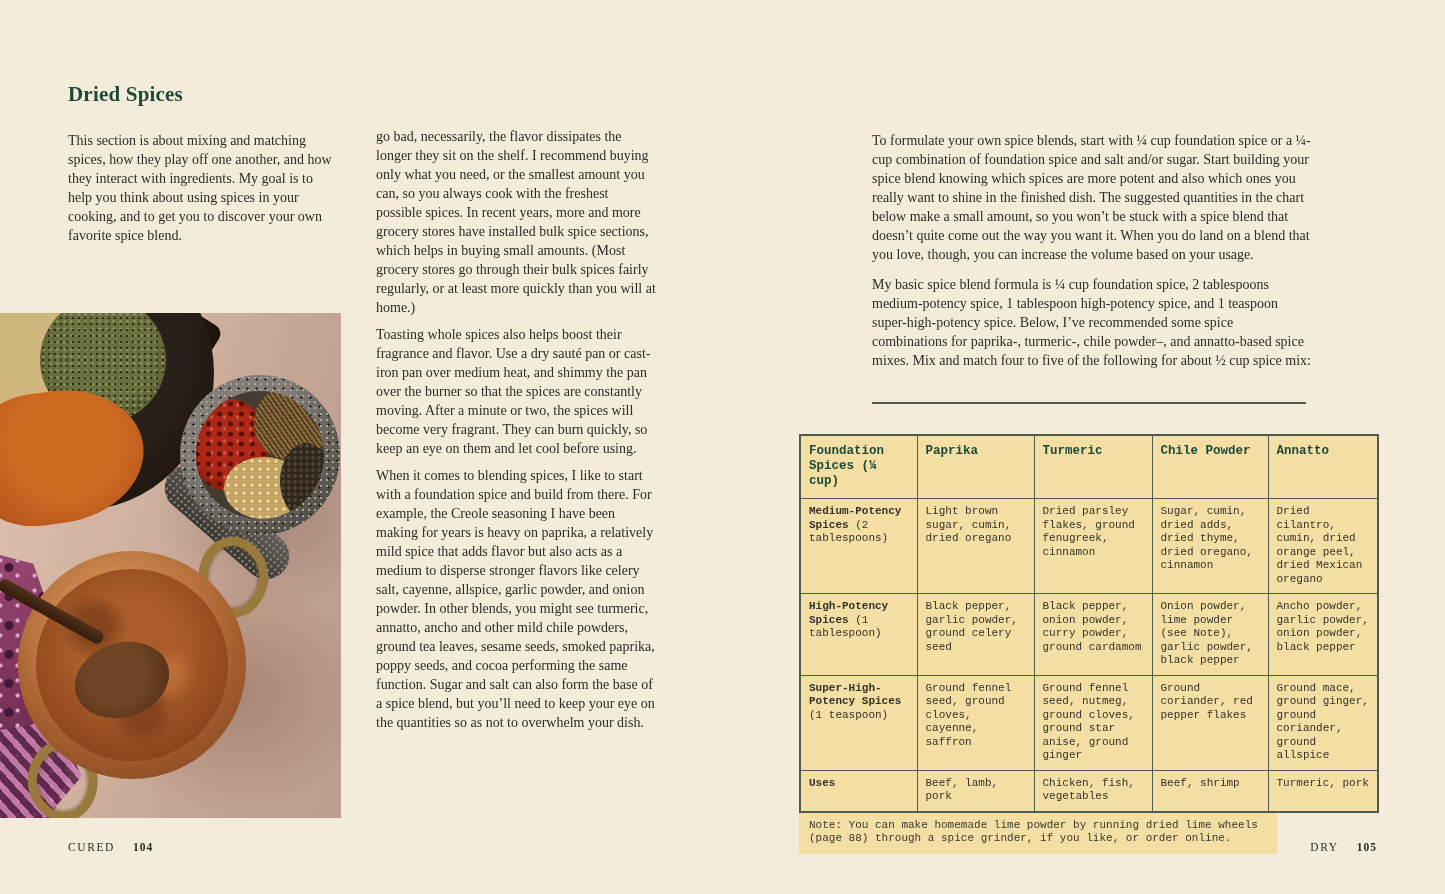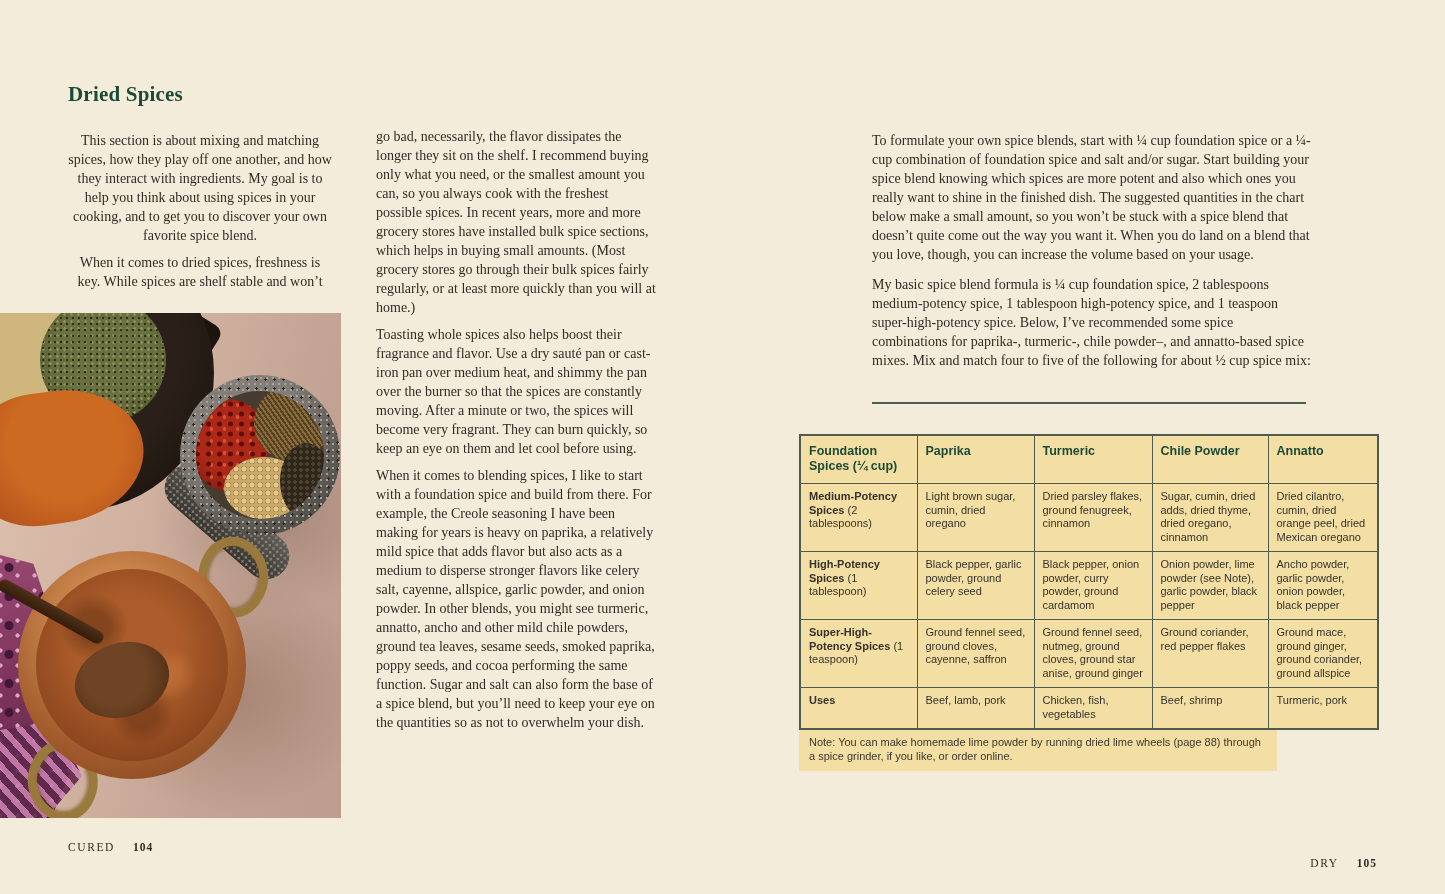--- a/index.html
+++ b/index.html
@@ -15,34 +15,34 @@
 
   
   .page-title{position:absolute;font-size:21px;font-weight:bold;color:var(--green);letter-spacing:.2px;}
   .lp-title{left:68px;top:68px;}
   .rp-title{left:872px;top:68px;font-weight:normal;}
   .rp-title .it{font-style:italic;font-weight:normal;color:var(--green);}
   .rp-title .bd{font-weight:bold;margin-left:8px;color:var(--green);}
 
   .col{position:absolute;font-size:14px;line-height:19px;}
   .col p{margin:0 0 8px 0;}
-  .lp-col1{left:68px;top:131px;width:264px;text-align:center;}
+  .lp-col1{left:68px;top:131px;width:264px;}
   .lp-col2{left:376px;top:127px;width:280px;}
   .rp-body{left:872px;top:131px;width:440px;}
   .rp-body p{margin:0 0 11px 0;}
 
   .rule{position:absolute;left:872px;top:402px;width:434px;height:2px;background:var(--bdr);}
 
   .footer{position:absolute;top:841px;font-size:11.5px;letter-spacing:1.6px;color:var(--ink);}
   .f-left{left:68px;}
-  .f-right{left:1170px;width:207px;text-align:right;margin-top:16px;}
+  .f-right{left:1170px;width:207px;text-align:right;}
   .footer .pg{margin-left:18px;letter-spacing:1px;font-weight:bold;}
 
   
-  .tbl-wrap{position:absolute;left:799px;top:434px;width:478px;font-family:Liberation Sans, sans-serif;border-radius:12px;}
+  .tbl-wrap{position:absolute;left:799px;top:434px;width:478px;font-family:Liberation Mono, monospace;border-radius:12px;}
   table.tbl{border-collapse:collapse;table-layout:fixed;width:578px;background:var(--tbl-bg);border:2px solid var(--bdr);}
   .tbl th,.tbl td{border:1.5px solid var(--bdr);vertical-align:top;padding:6px 8px 7px 8px;text-align:left;}
   .tbl th{color:var(--green);font-size:12.5px;line-height:15px;font-weight:bold;padding-top:8px;padding-bottom:9px;}
   .tbl td{font-size:11px;line-height:13.5px;color:#35322b;}
   .tbl td .b{font-weight:bold;}
   .tbl td .n{font-weight:normal;}
   .tbl-note{background:var(--tbl-bg);font-size:11px;line-height:13.5px;color:#3b382f;padding:6px 10px 8px 10px;}
 
   
   .photo{position:absolute;left:0;top:313px;width:341px;height:505px;overflow:hidden;
@@ -130,21 +130,20 @@
 </style>
 </head>
 <body>
 
 <div class="spread">
 
   <h1 class="page-title lp-title">Dried Spices</h1>
 
   <div class="col lp-col1">
     <p>This section is about mixing and matching spices, how they play off one another, and how they interact with ingredients. My goal is to help you think about using spices in your cooking, and to get you to discover your own favorite spice blend.</p>
-    <p>When it comes to dried spices, freshness is key. While spices are shelf stable and won’t</p>
   </div>
 
   <div class="col lp-col2">
     <p>go bad, necessarily, the flavor dissipates the longer they sit on the shelf. I recommend buying only what you need, or the smallest amount you can, so you always cook with the freshest possible spices. In recent years, more and more grocery stores have installed bulk spice sections, which helps in buying small amounts. (Most grocery stores go through their bulk spices fairly regularly, or at least more quickly than you will at home.)</p>
     <p>Toasting whole spices also helps boost their fragrance and flavor. Use a dry sauté pan or cast-iron pan over medium heat, and shimmy the pan over the burner so that the spices are constantly moving. After a minute or two, the spices will become very fragrant. They can burn quickly, so keep an eye on them and let cool before using.</p>
     <p>When it comes to blending spices, I like to start with a foundation spice and build from there. For example, the Creole seasoning I have been making for years is heavy on paprika, a relatively mild spice that adds flavor but also acts as a medium to disperse stronger flavors like celery salt, cayenne, allspice, garlic powder, and onion powder. In other blends, you might see turmeric, annatto, ancho and other mild chile powders, ground tea leaves, sesame seeds, smoked paprika, poppy seeds, and cocoa performing the same function. Sugar and salt can also form the base of a spice blend, but you’ll need to keep your eye on the quantities so as not to overwhelm your dish.</p>
   </div>
 
   <div class="photo">
     <div class="shadow1"></div>

